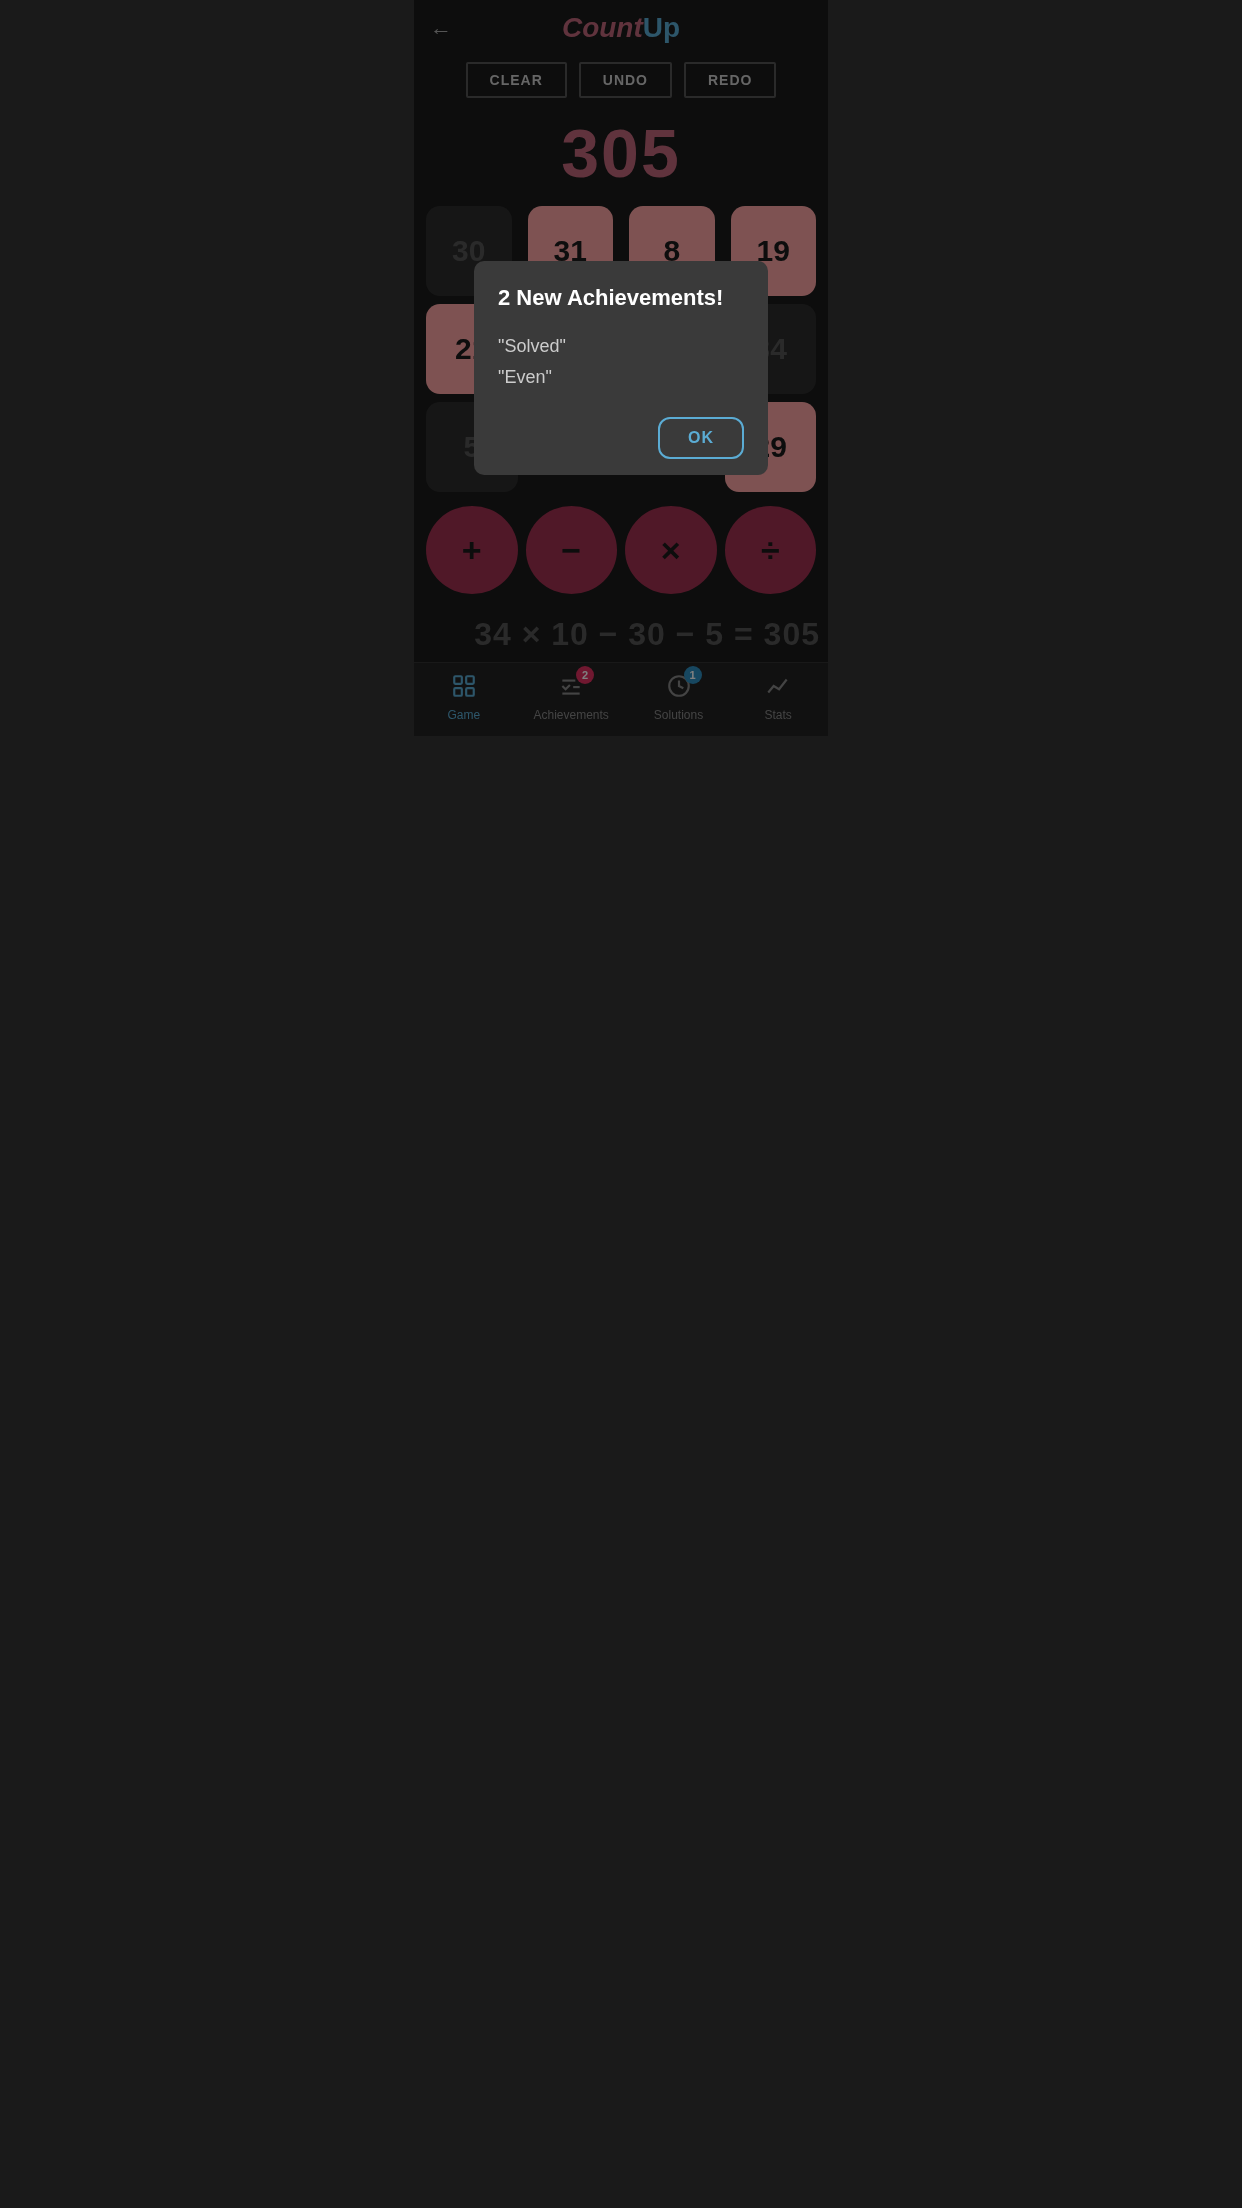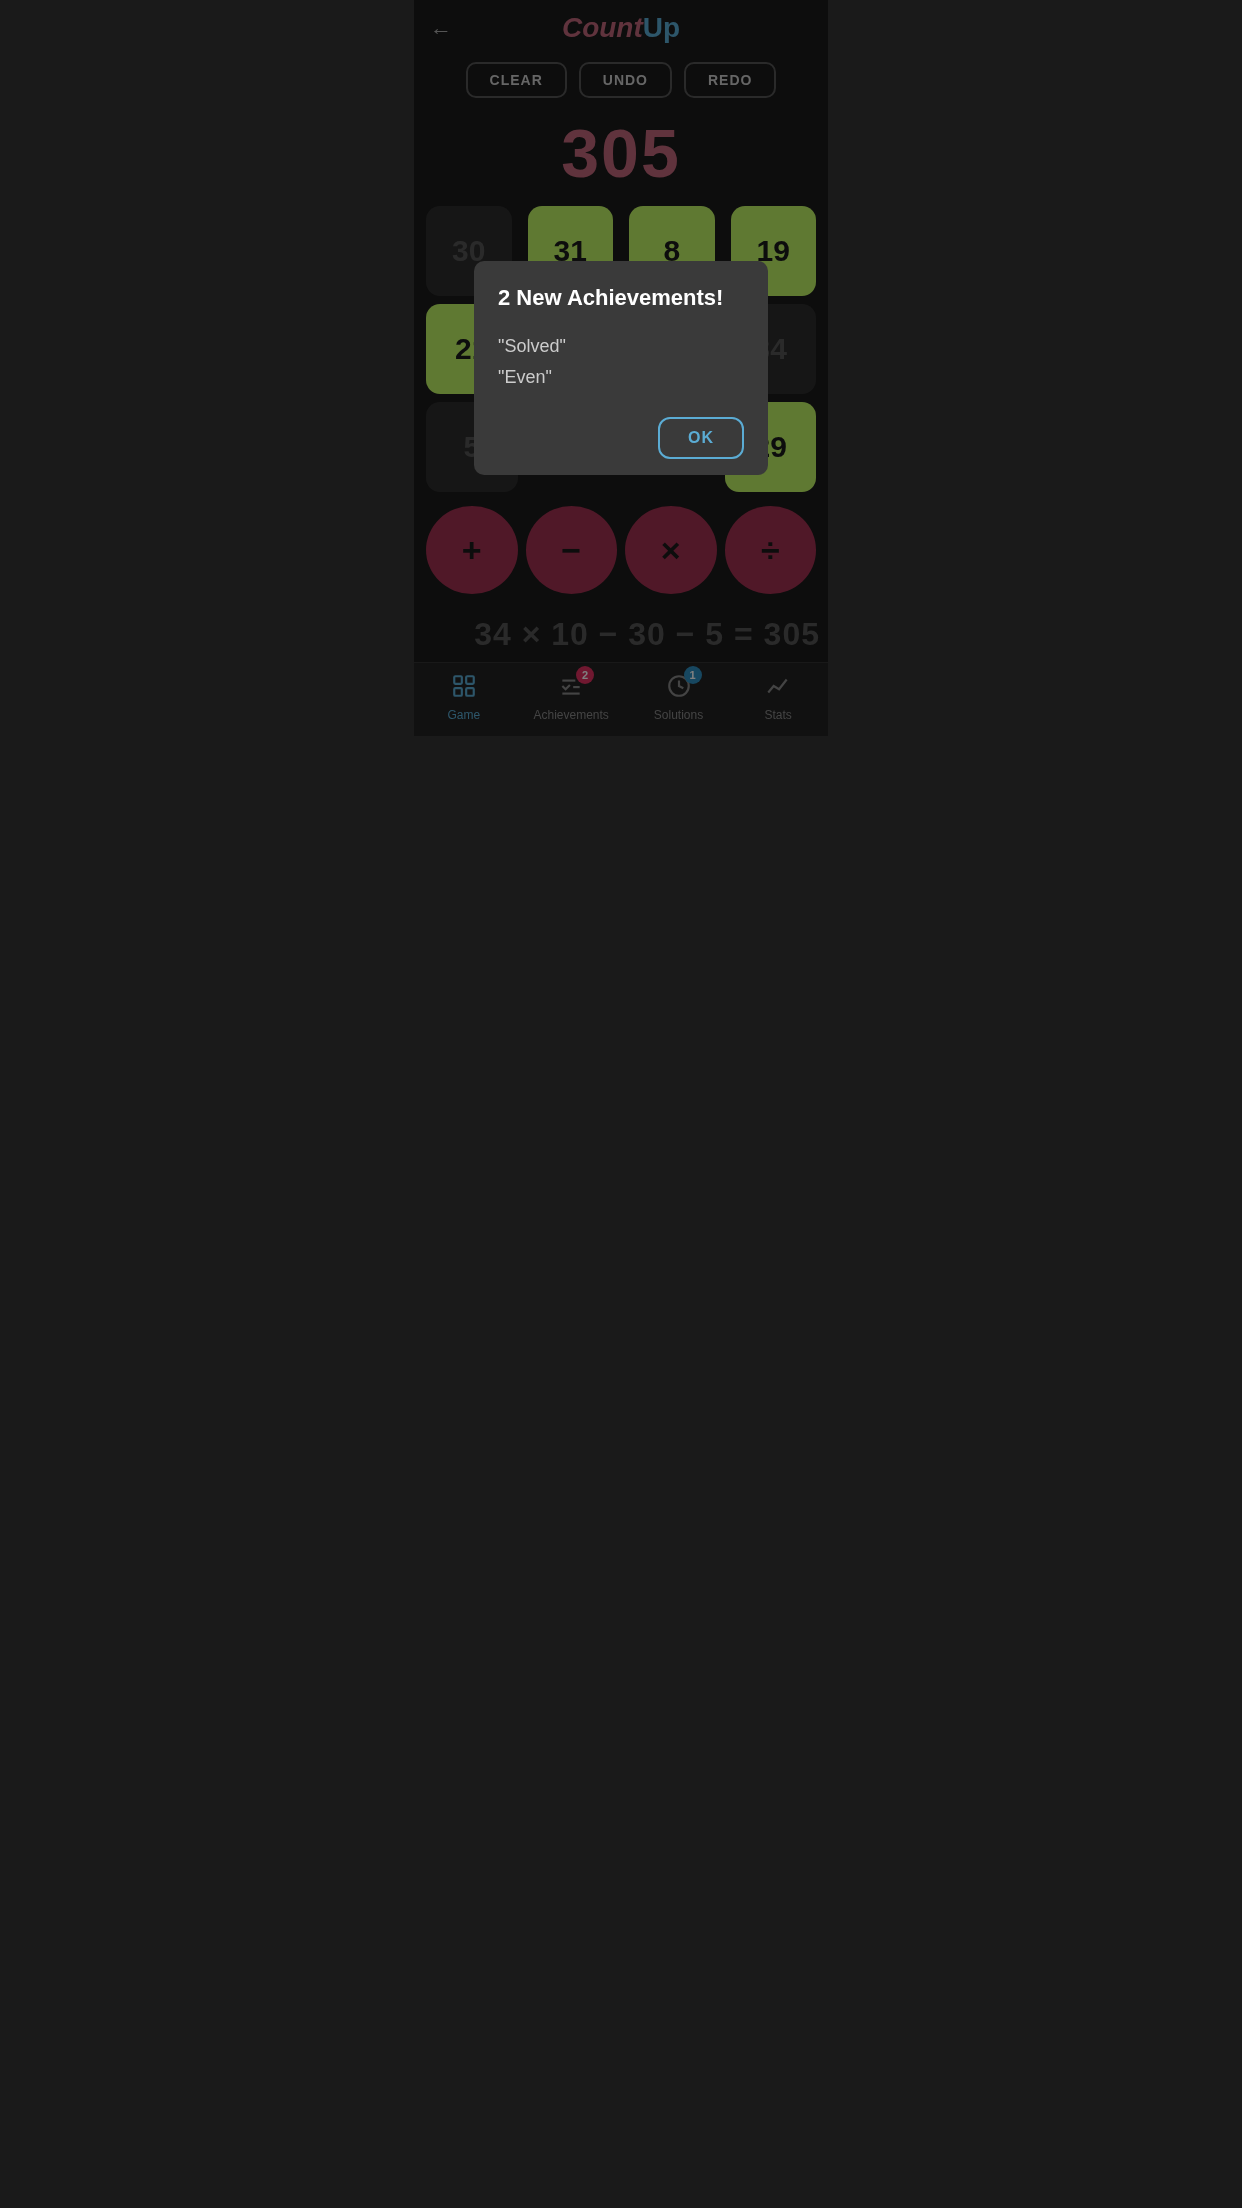--- a/index.html
+++ b/index.html
@@ -56,21 +56,21 @@
       padding: 6px 16px 10px;
     }
 
     .toolbar-btn {
       background: transparent;
       border: 2px solid #555;
       color: #ccc;
       padding: 8px 22px;
       font-size: 14px;
       font-weight: bold;
-      border-radius: 10px;
+      border-radius: 2px;
       cursor: pointer;
       letter-spacing: 1px;
     }
 
     .toolbar-btn.clear-btn {
       color: #ccc;
     }
 
     
     .score-display {
@@ -100,21 +100,21 @@
       height: 90px;
       cursor: pointer;
     }
 
     .num-tile.dark {
       background: #2d2d2d;
       color: #555;
     }
 
     .num-tile.blue {
-      background: #bef264;
+      background: #fca5a5;
       color: #1a1a1a;
     }
 
     
     .operators {
       display: grid;
       grid-template-columns: repeat(4, 1fr);
       gap: 8px;
       padding: 14px 12px 10px;
     }

